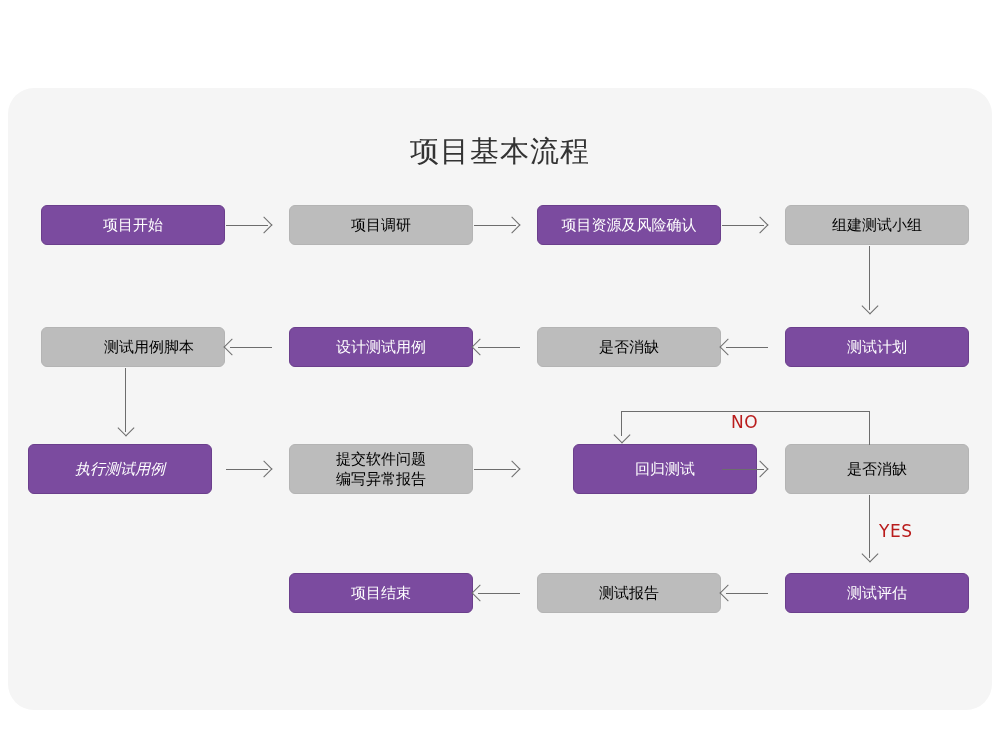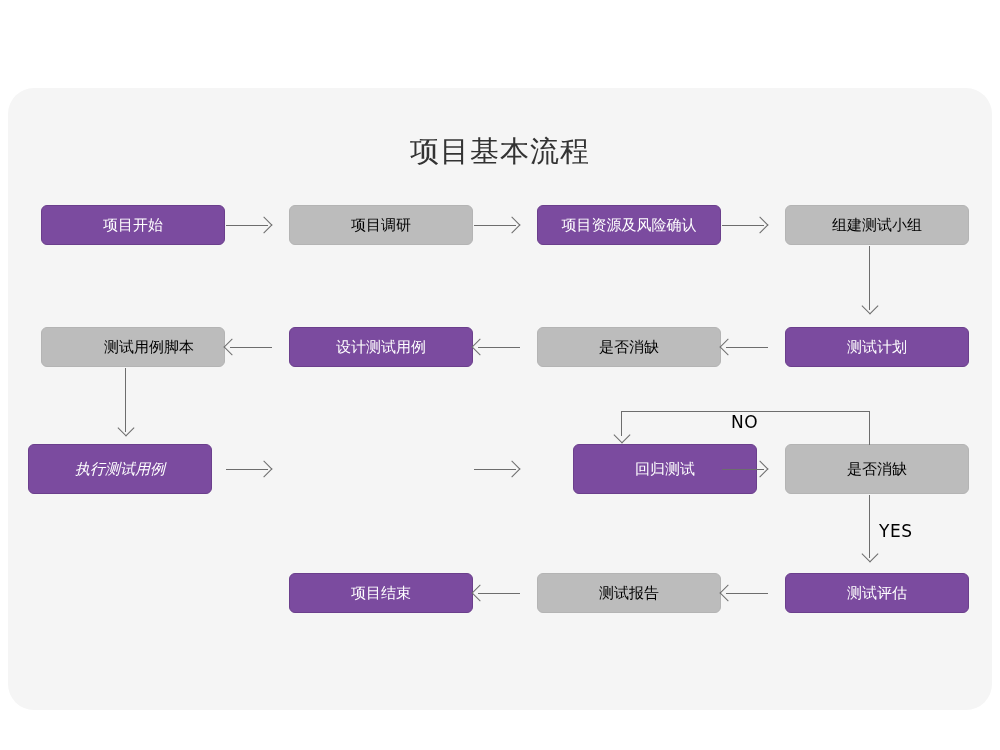--- a/index.html
+++ b/index.html
@@ -86,21 +86,21 @@
     border-right: 1.4px solid #6d6d6d;
     border-bottom: 1.4px solid #6d6d6d;
   }
   .ah-right { transform: rotate(-45deg); }
   .ah-left  { transform: rotate(135deg); }
   .ah-down  { transform: rotate(45deg); }
 
   .edge-label {
     position: absolute;
     font-size: 17px;
-    color: #000000;
+    color: #b91c1c;
     letter-spacing: 0.5px;
     white-space: pre;
   }
 </style>
 </head>
 <body>
 
 <div id="canvas">
 
   <div id="card"></div>
@@ -135,20 +135,22 @@
   <div class="hline" style="left:478px; top:347px; width:42px;"></div>
   <div class="arrow-head ah-left" style="left:474px; top:341px;"></div>
 
   <div class="hline" style="left:230px; top:347px; width:42px;"></div>
   <div class="arrow-head ah-left" style="left:226px; top:341px;"></div>
 
   <div class="vline" style="left:125px; top:368px; height:64px;"></div>
   <div class="arrow-head ah-down" style="left:120px; top:422px;"></div>
 
   <div class="node purple tall" style="left:28px;  top:444px;font-style:italic;">执行测试用例</div>
+  <div class="node gray tall" style="left:289px; top:444px;">提交软件问题
+编写异常报告</div>
   <div class="node purple tall" style="left:537px; top:444px;margin-left:36px;">回归测试</div>
   <div class="node gray tall" style="left:785px; top:444px;">是否消缺</div>
 
   <div class="hline" style="left:226px; top:469px; width:42px;"></div>
   <div class="arrow-head ah-right" style="left:258px; top:463px;"></div>
 
   <div class="hline" style="left:474px; top:469px; width:42px;"></div>
   <div class="arrow-head ah-right" style="left:506px; top:463px;"></div>
 
   <div class="hline" style="left:722px; top:469px; width:42px;"></div>

